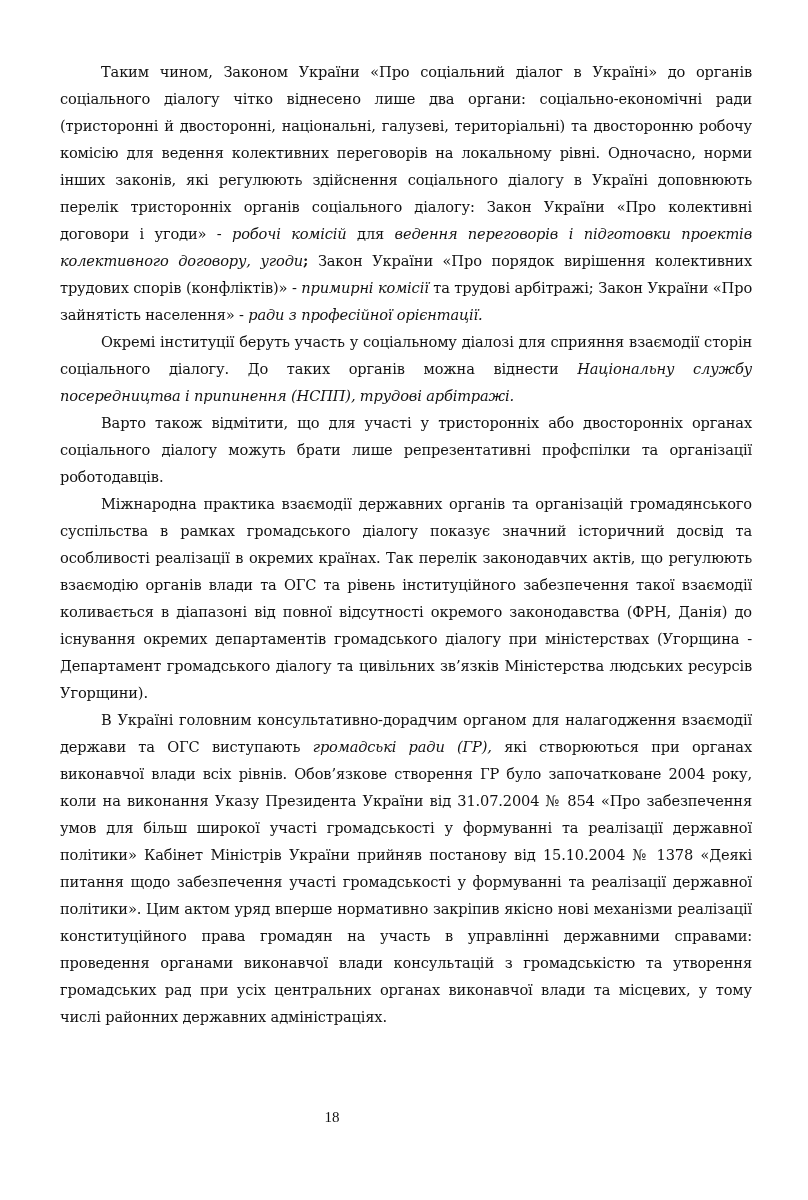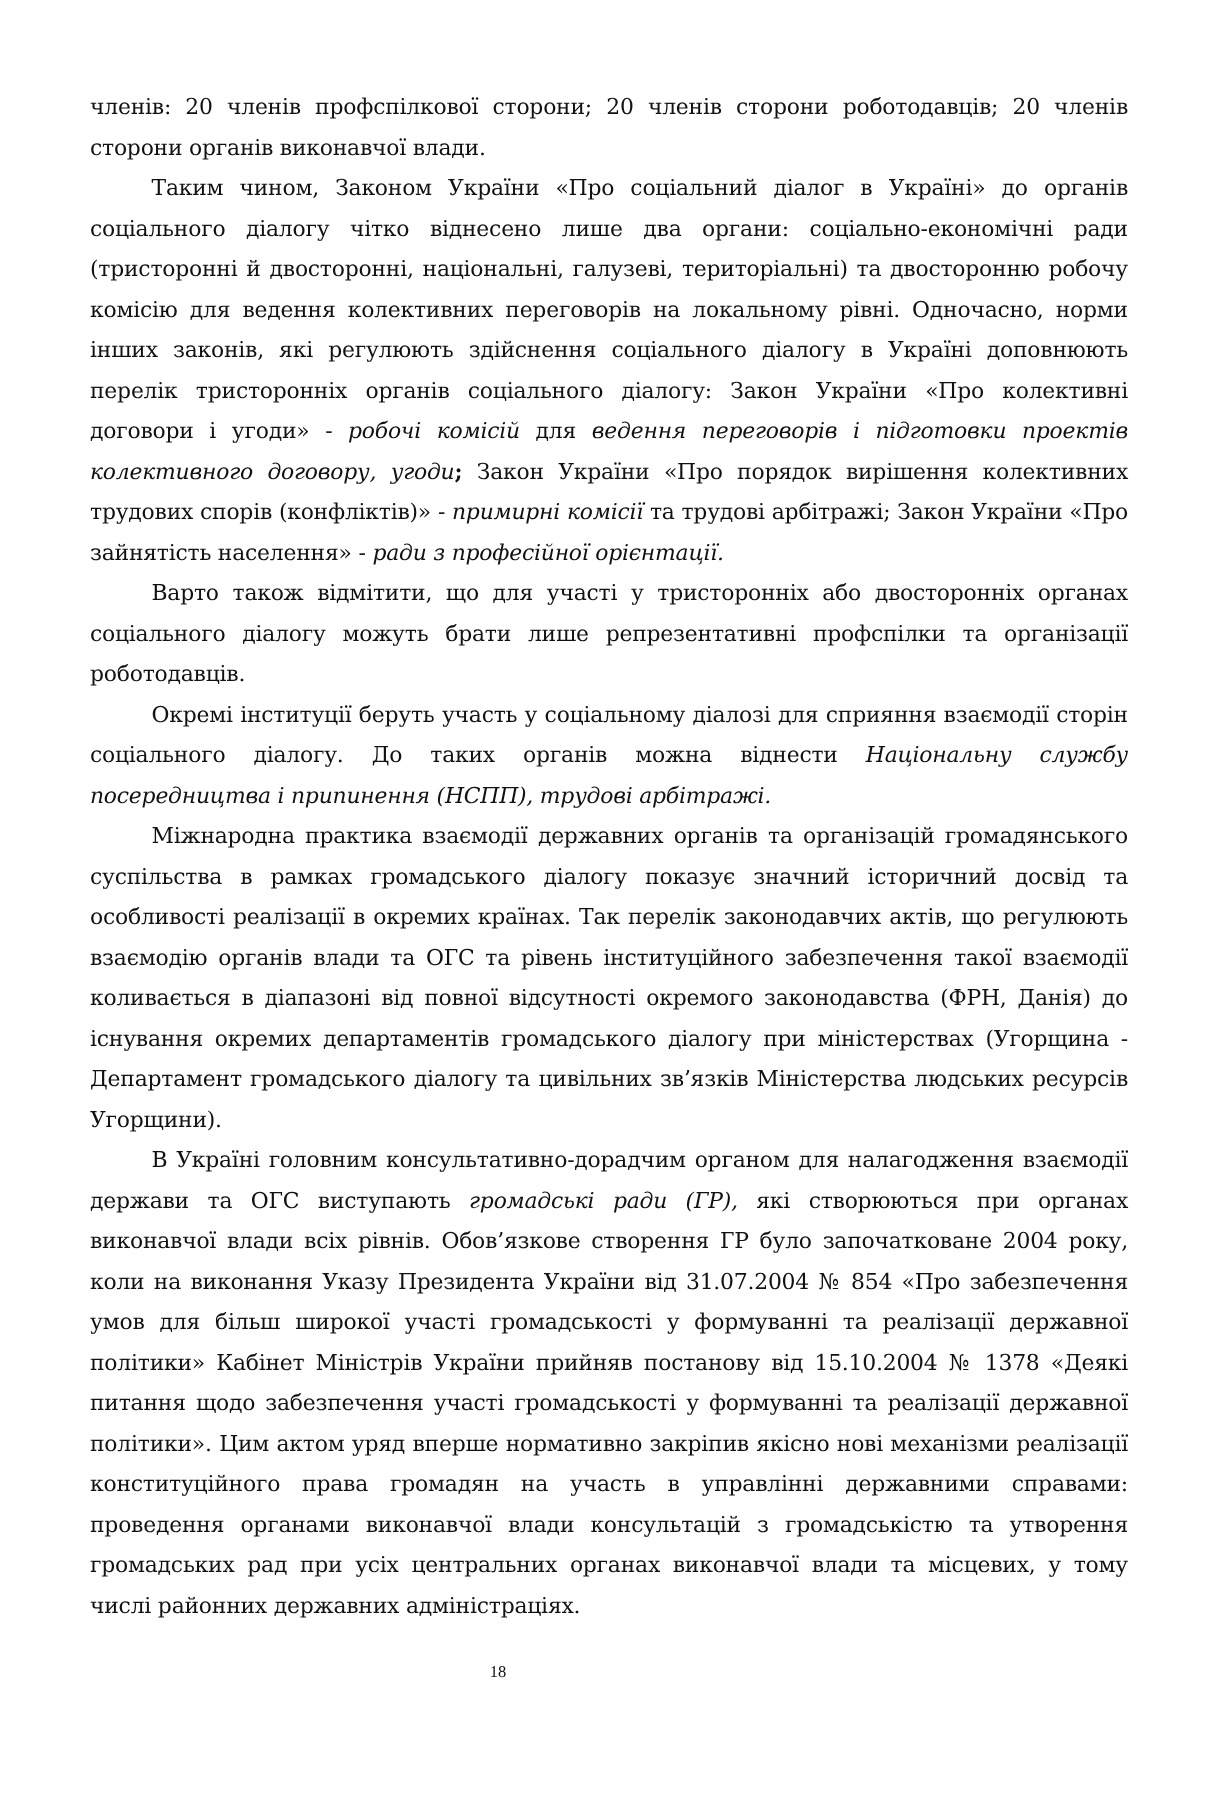--- a/index.html
+++ b/index.html
@@ -37,29 +37,28 @@
   .para b {
     font-weight: bold;
   }
   .page-number {
     position: absolute;
     top: 1109px;
     left: 0;
     width: 664px;
     text-align: center;
     font-family: "Liberation Serif", serif;
-    font-size: 11px;
+    font-size: 15px;
     color: #111111;
   }
 </style>
 </head>
 <body>
 
 <div class="page">
-  <p class="para"><span>членів: 20 членів профспілкової сторони; 20 членів сторони роботодавців; 20 членів сторони органів виконавчої влади.</span></p>
   <p class="para indent"><span>Таким чином, Законом України «Про соціальний діалог в Україні» до органів соціального діалогу чітко віднесено лише два органи: соціально-економічні ради (тристоронні й двосторонні, національні, галузеві, територіальні) та двосторонню робочу комісію для ведення колективних переговорів на локальному рівні.  Одночасно, норми інших законів, які регулюють здійснення соціального діалогу в Україні доповнюють перелік тристоронніх органів соціального діалогу: Закон України «Про колективні договори і угоди» -  </span><em>робочі комісій</em><span> для </span><em>ведення переговорів і підготовки проектів колективного договору, угоди</em><b>;</b><span> Закон України «Про порядок вирішення колективних трудових спорів (конфліктів)» - </span><em>примирні комісії</em><span> та трудові арбітражі; Закон України «Про зайнятість населення»  - </span><em>ради з професійної орієнтації.</em></p>
+  <p class="para indent"><span>Окремі інституції беруть участь у соціальному діалозі для сприяння взаємодії сторін соціального діалогу. До таких органів можна віднести </span><em>Національну службу посередництва і припинення (НСПП), трудові арбітражі.</em></p>
   <p class="para indent"><span>Варто також відмітити, що для участі у тристоронніх або двосторонніх органах соціального діалогу можуть брати лише репрезентативні профспілки та організації роботодавців.</span></p>
-  <p class="para indent"><span>Окремі інституції беруть участь у соціальному діалозі для сприяння взаємодії сторін соціального діалогу. До таких органів можна віднести </span><em>Національну службу посередництва і припинення (НСПП), трудові арбітражі.</em></p>
   <p class="para indent"><span>Міжнародна практика взаємодії державних органів та організацій громадянського суспільства в рамках громадського діалогу показує значний історичний досвід та особливості реалізації в окремих країнах. Так перелік законодавчих актів, що регулюють взаємодію органів влади та ОГС та рівень інституційного забезпечення такої взаємодії коливається в діапазоні від повної відсутності окремого законодавства (ФРН, Данія) до існування окремих департаментів громадського діалогу при міністерствах (Угорщина - Департамент громадського діалогу та цивільних зв’язків Міністерства людських ресурсів Угорщини).</span></p>
   <p class="para indent"><span>В Україні головним консультативно-дорадчим органом для налагодження взаємодії держави та ОГС виступають </span><em>громадські ради (ГР),</em><span> які  створюються при органах виконавчої влади всіх рівнів. Обов’язкове створення ГР було започатковане 2004 року, коли на виконання Указу Президента України від 31.07.2004 № 854 «Про забезпечення умов для більш широкої участі громадськості у формуванні та реалізації державної політики» Кабінет Міністрів України прийняв постанову від 15.10.2004 № 1378 «Деякі питання щодо забезпечення участі громадськості у формуванні та реалізації державної політики». Цим актом уряд вперше нормативно закріпив якісно нові механізми реалізації конституційного права громадян на участь в управлінні державними справами: проведення органами виконавчої влади консультацій з громадськістю та утворення громадських рад при усіх центральних органах виконавчої влади та місцевих, у тому числі районних державних адміністраціях.</span></p>
 </div>
 
 <div class="page-number">18</div>
 
 </body></html>

